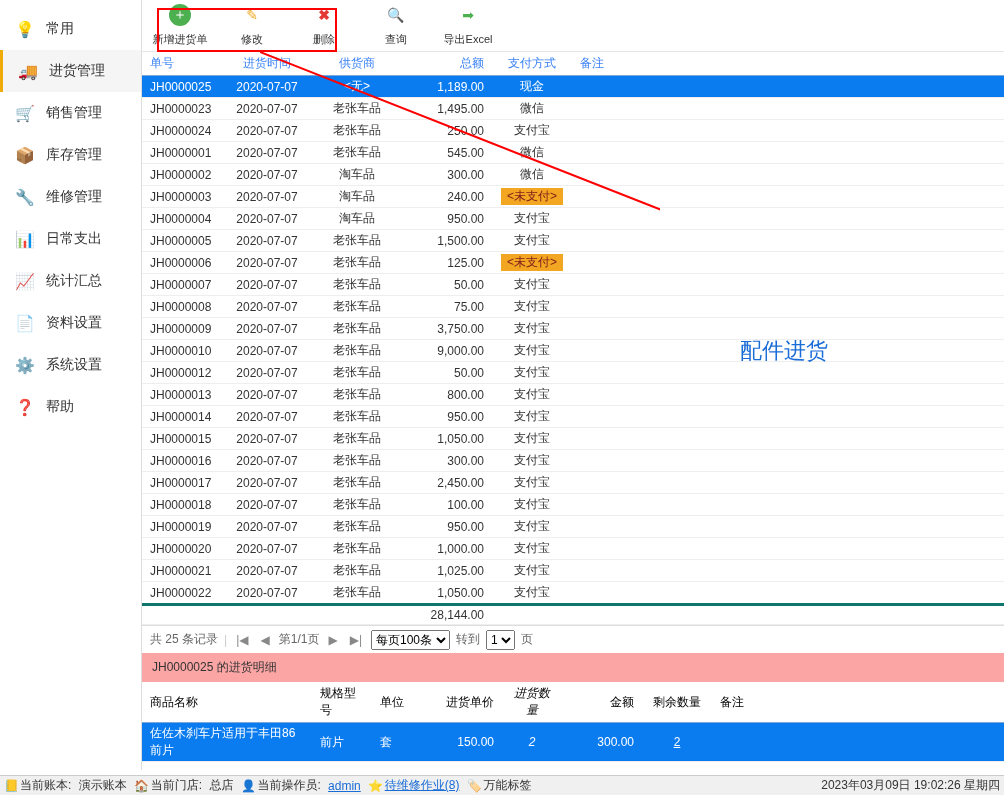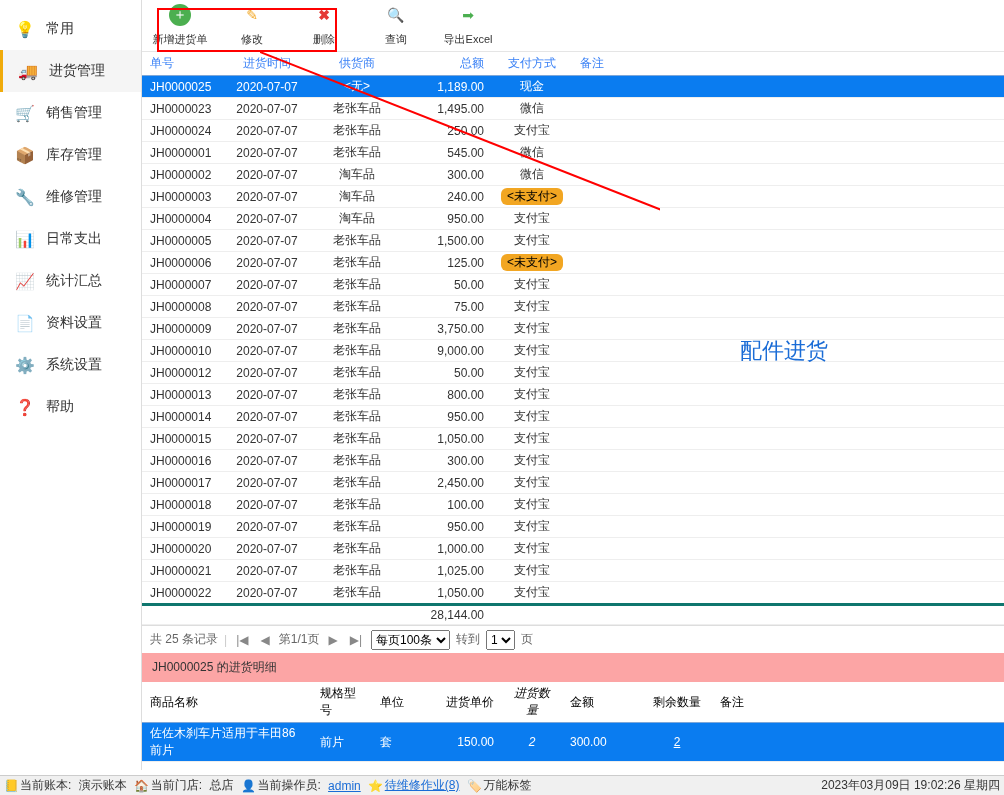--- a/index.html
+++ b/index.html
@@ -22,38 +22,38 @@
 .grid{width:100%;border-collapse:collapse;}
 .grid th{background:#fff;border-bottom:1px solid #7da7d9;text-align:left;padding:3px 8px;font-weight:normal;color:#3b82f6;height:20px;}
 .grid td{border-bottom:1px solid #eee;padding:2px 8px;height:19px;color:#333;}
 .grid tr.selected td{background:#0a7cf0;color:#fff;}
 .grid .c-no{width:80px;}
 .grid .c-date{width:90px;text-align:center;}
 .grid .c-sup{width:90px;text-align:center;}
 .grid .c-amt{width:90px;text-align:right;}
 .grid .c-pay{width:80px;text-align:center;}
 .grid .c-note{width:auto;}
-.unpaid{background:#f2a622;color:#000000;padding:0 6px;display:inline-block;border-radius:6px;}
+.unpaid{background:#f2a622;color:#7f1d1d;padding:0 6px;display:inline-block;}
 .totalrow td{border-top:3px solid #0f766e;}
 .pager{padding:0 8px;display:flex;align-items:center;gap:6px;color:#666;height:28px;border-top:1px solid #ddd;}
 .pager .sep{color:#ccc;}
 .pager select{height:20px;font-size:12px;}
 .pager .navbtn{cursor:pointer;color:#888;padding:0 3px;}
 .detail-title{padding:6px 10px;font-size:12px;color:#333;background:#fca5a5;}
 .detail-grid{width:100%;border-collapse:collapse;}
 .detail-grid th{background:#fff;border-bottom:1px solid #7da7d9;text-align:left;padding:3px 8px;font-weight:normal;height:20px;}
 .detail-grid td{border-bottom:1px solid #eee;padding:2px 8px;height:18px;}
 .detail-grid tr.selected td{background:#0a7cf0;color:#fff;}
 .detail-grid tr.selected td a{color:#fff;}
 .detail-grid .d-name{width:170px;}
 .detail-grid .d-spec{width:60px;}
 .detail-grid .d-unit{width:60px;}
 .detail-grid .d-price{width:70px;text-align:right;}
 .detail-grid .d-qty{width:60px;text-align:center;font-style:italic;}
-.detail-grid .d-amt{width:80px;}
+.detail-grid .d-amt{width:80px;text-align:right;}
 .detail-grid .d-left{width:70px;text-align:center;}
 .detail-grid .d-left a{color:#1a6cd6;text-decoration:underline;}
 .detail-grid .d-note{width:auto;}
 .statusbar{position:absolute;bottom:0;left:0;right:0;height:20px;background:#f0f0f0;border-top:1px solid #ccc;display:flex;align-items:center;font-size:11px;color:#333;padding:0 4px;gap:2px;}
 .statusbar .sitem{display:flex;align-items:center;gap:2px;margin-right:6px;}
 .statusbar .sitem .sico{width:14px;height:14px;}
 .statusbar a{color:#1a6cd6;text-decoration:underline;}
 .statusbar .right{margin-left:auto;}
 .scroller{overflow-y:auto;flex:1;}
 </style>

